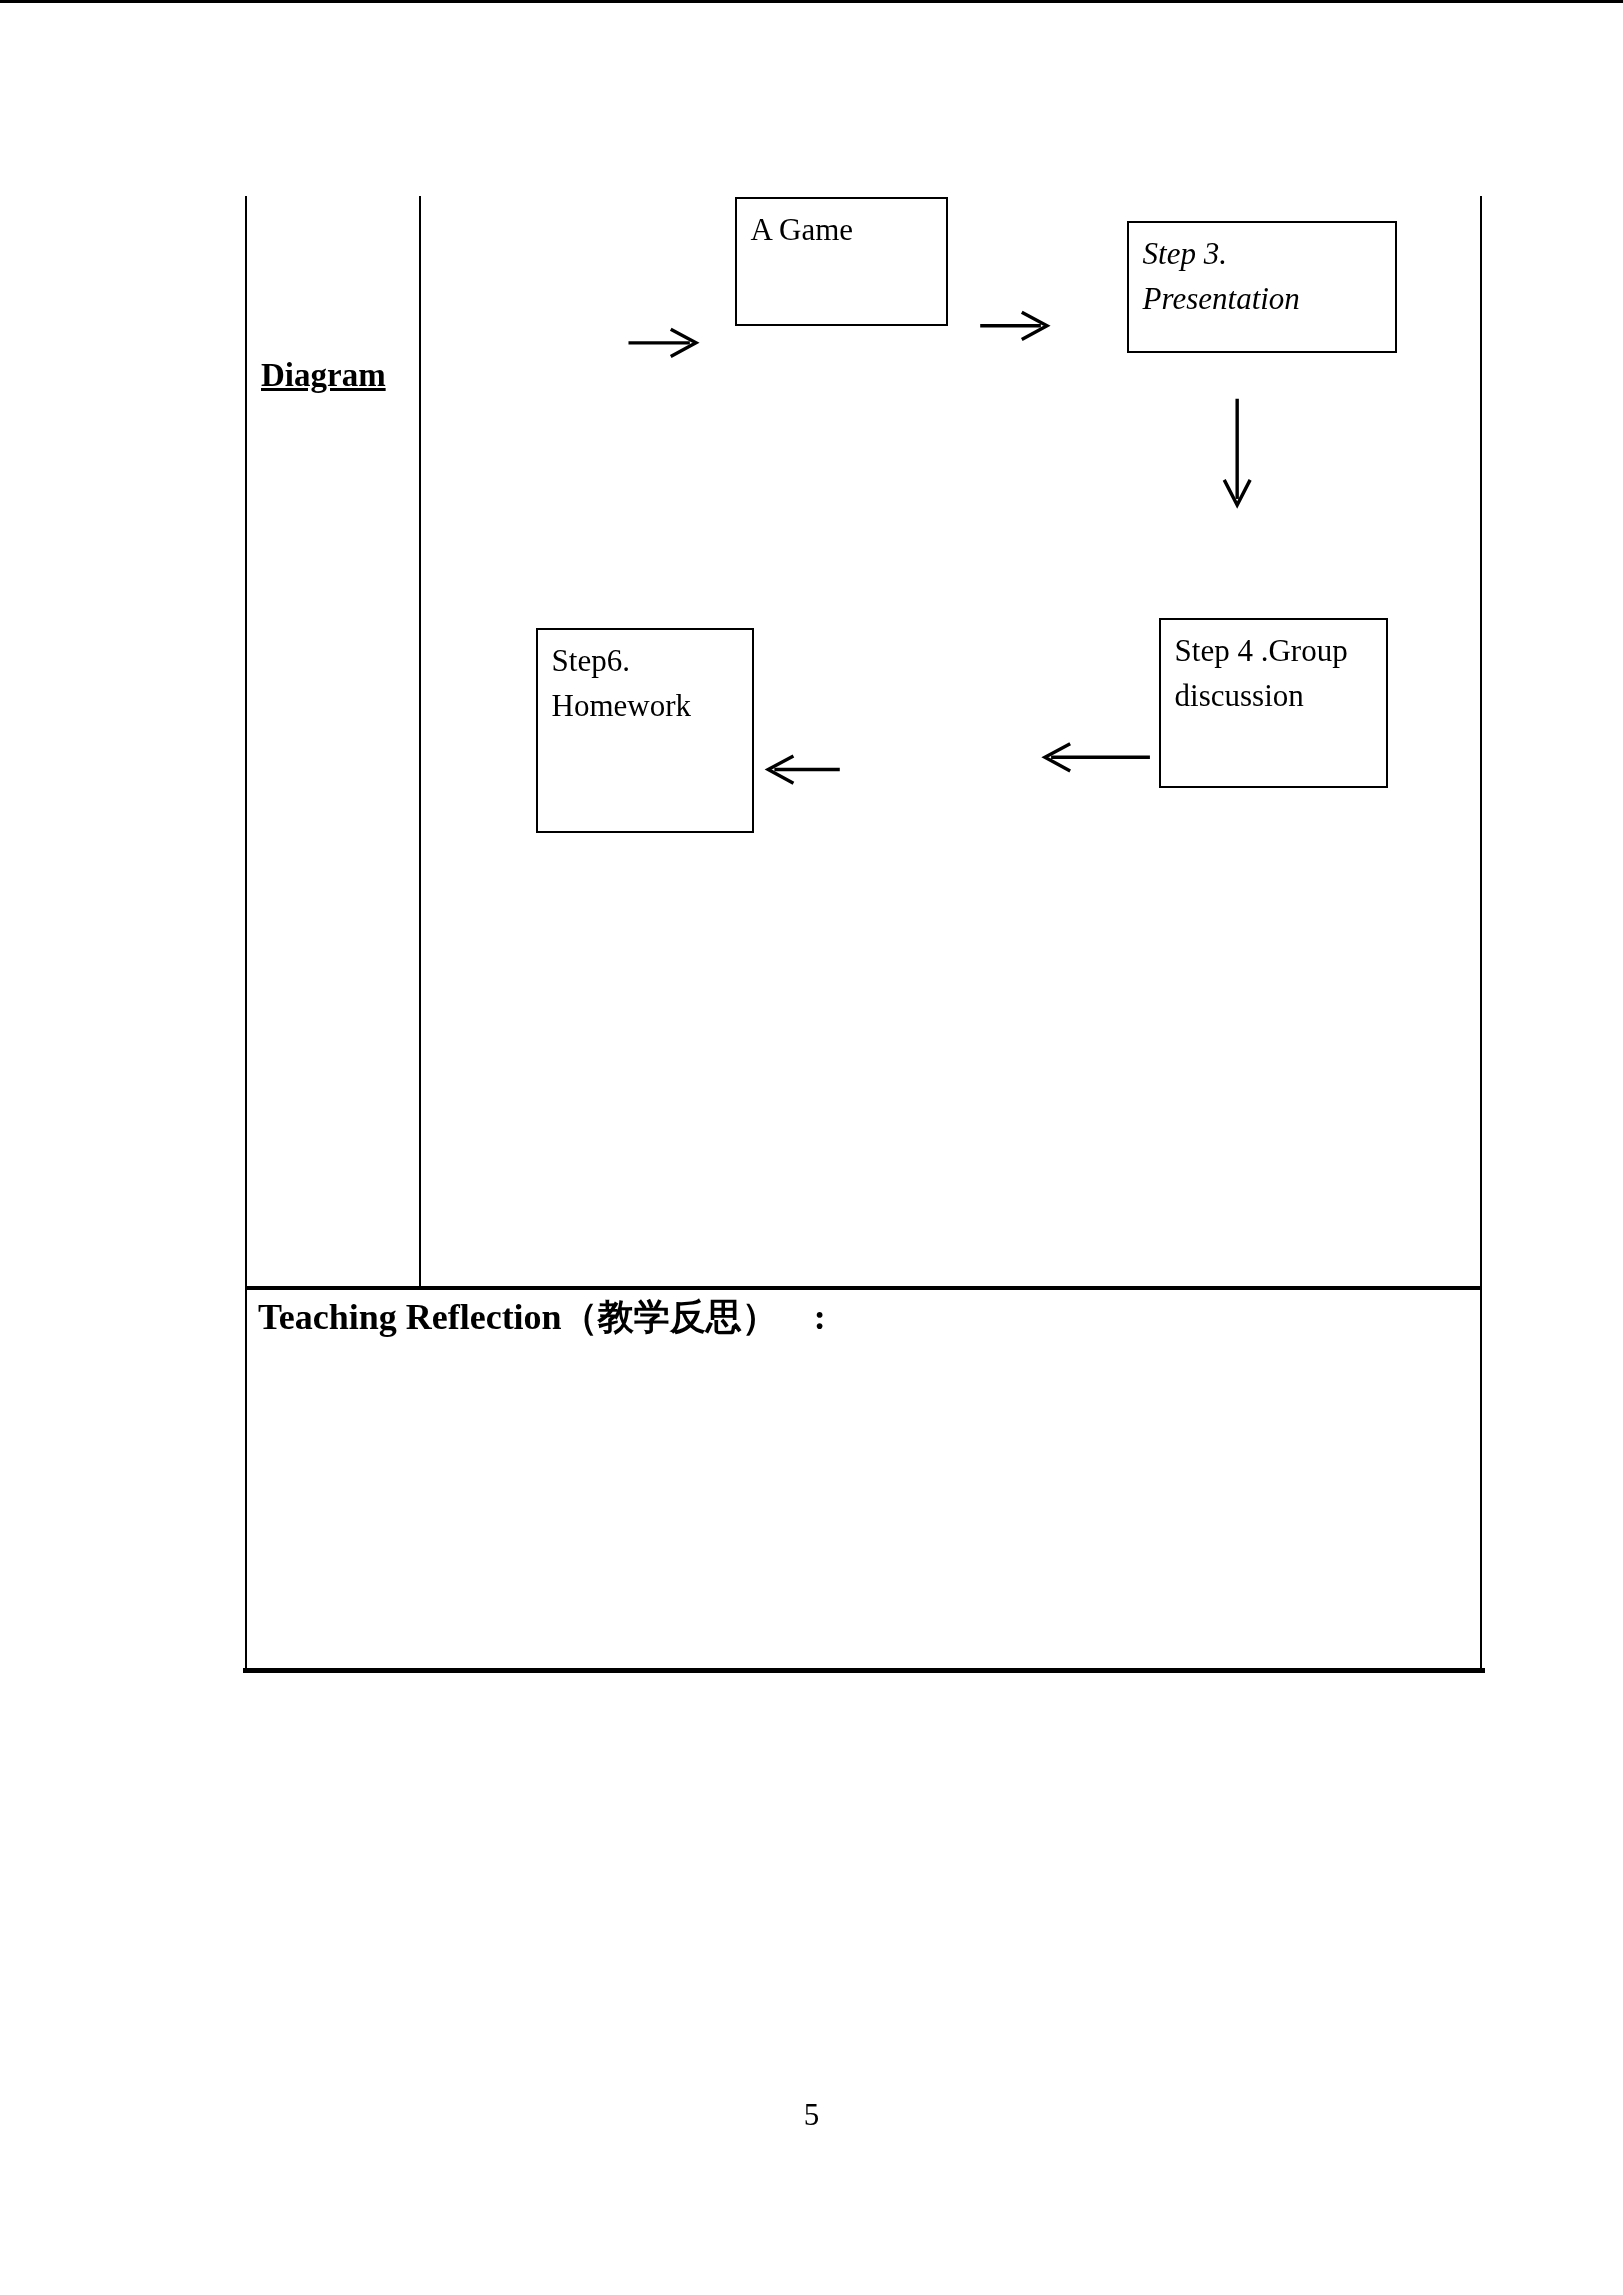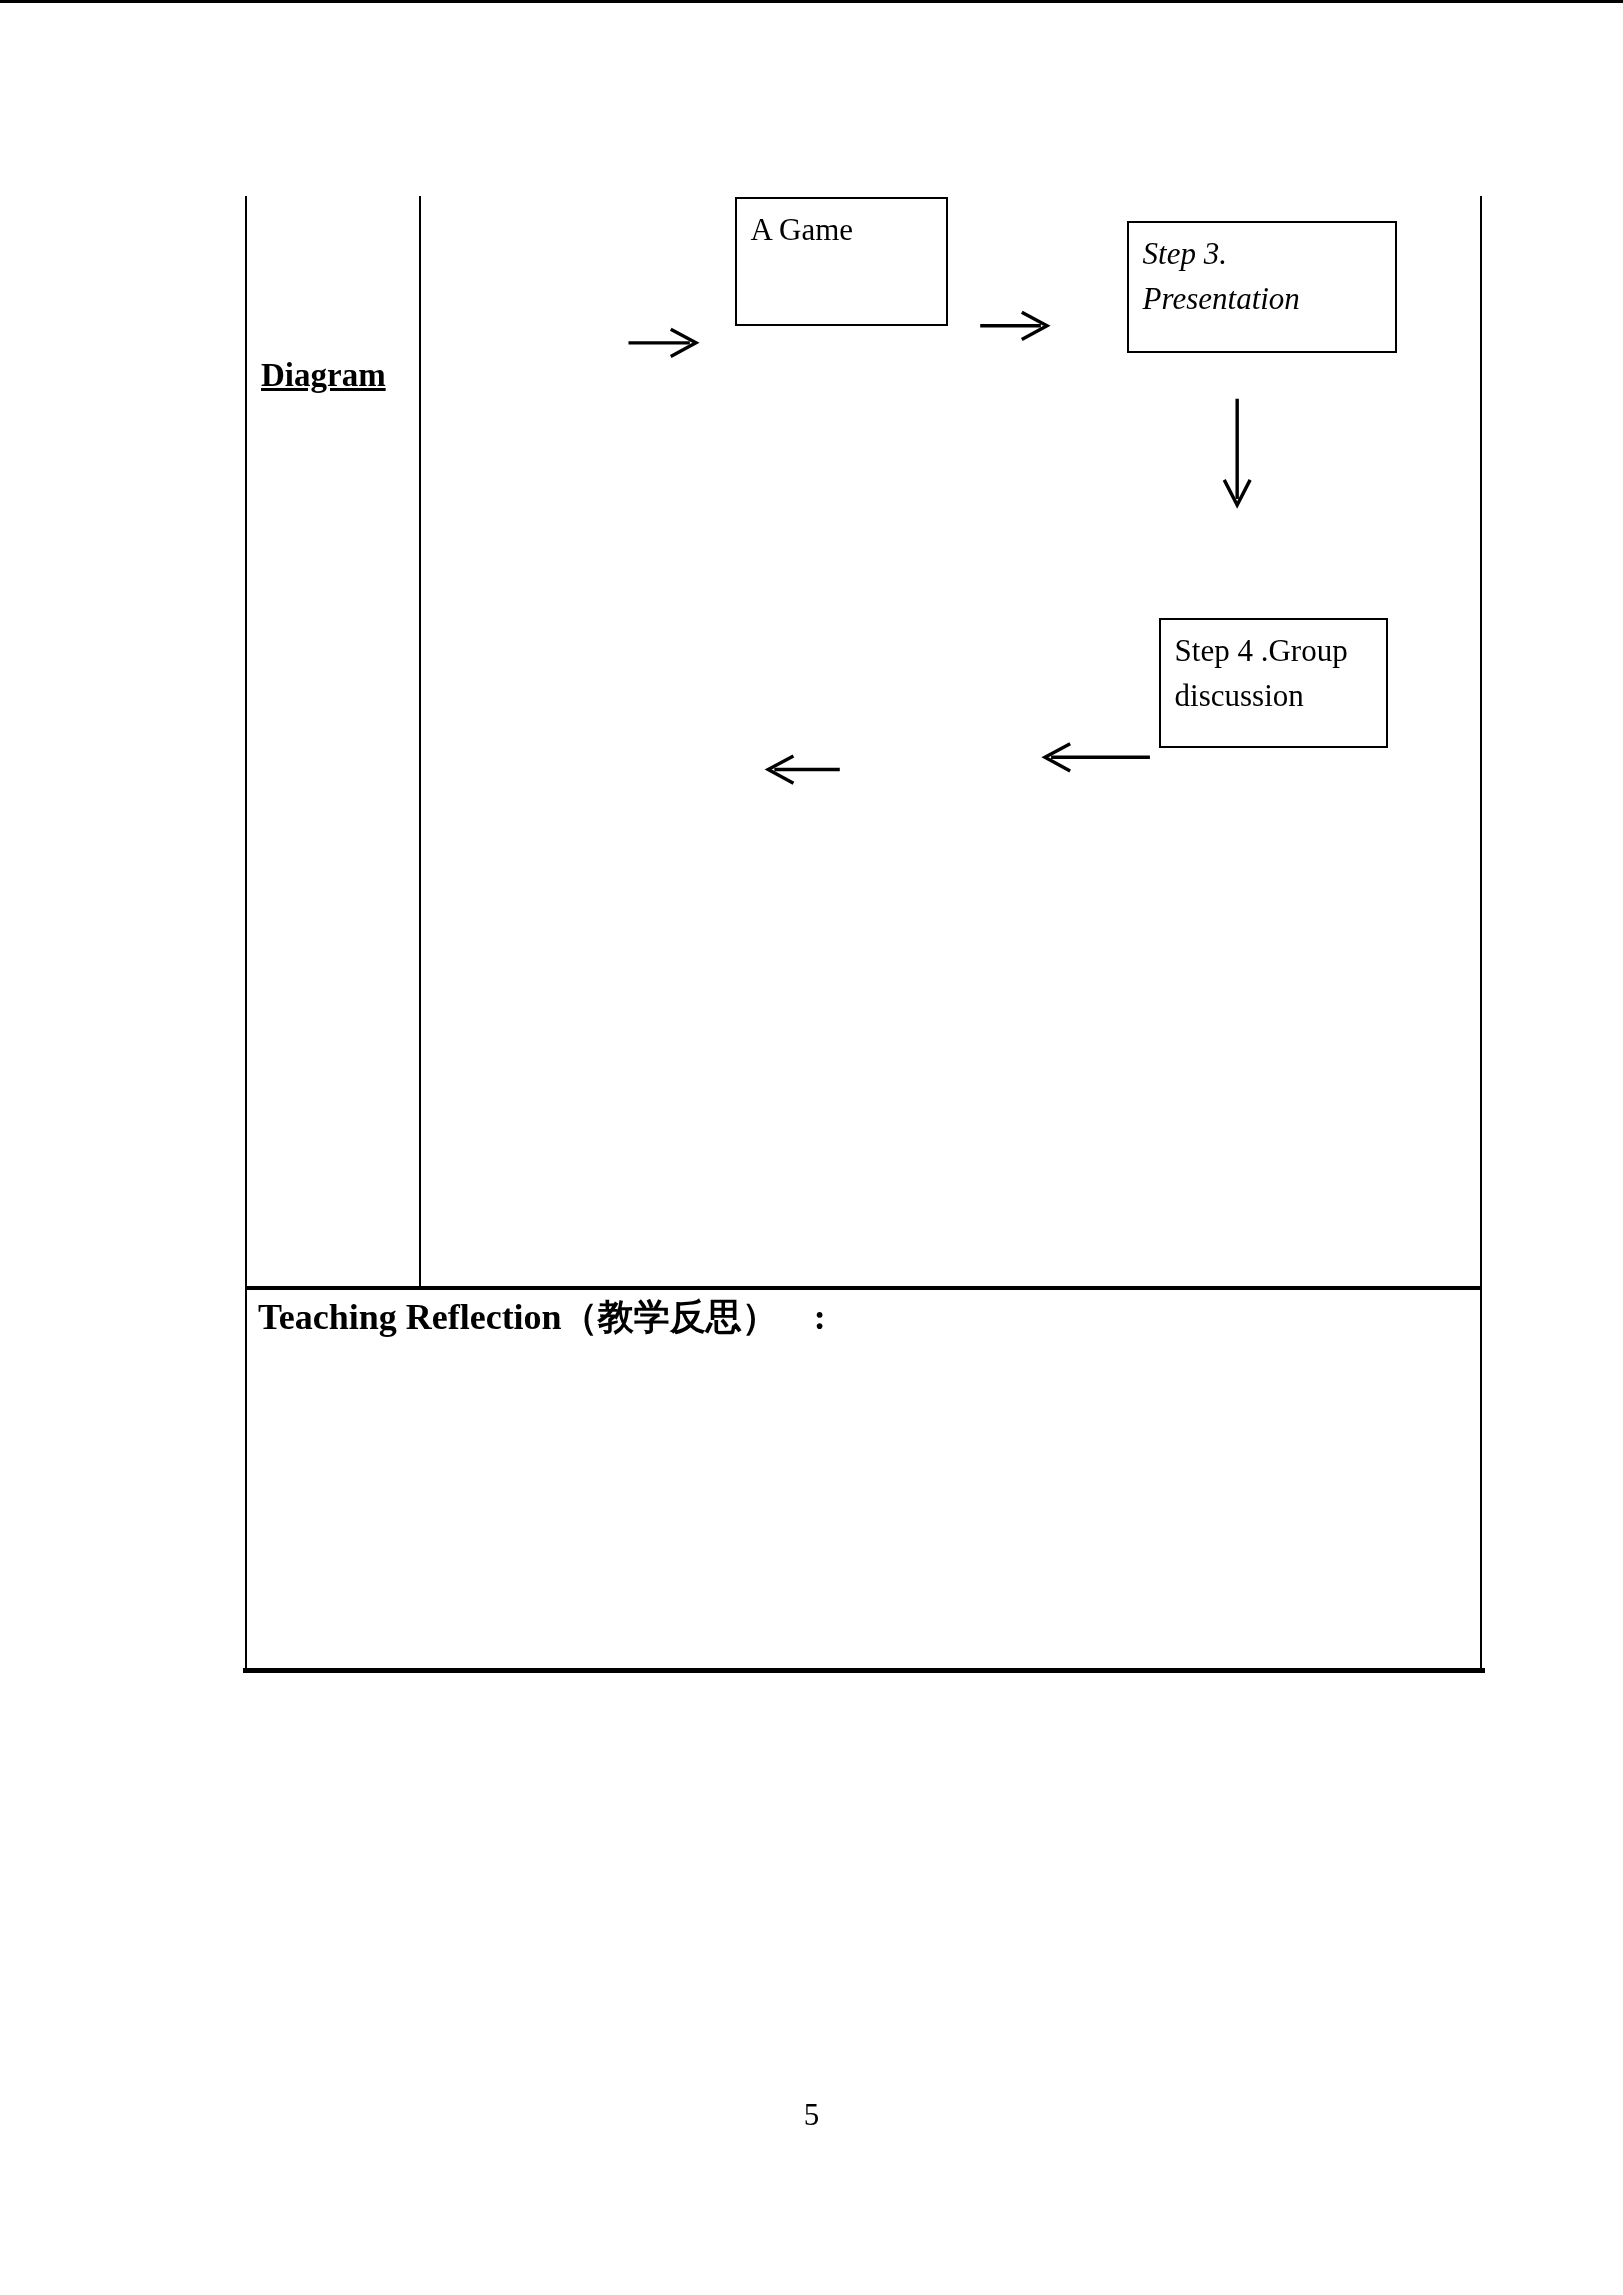--- a/index.html
+++ b/index.html
@@ -58,26 +58,30 @@
 
     <div class="node" style="left:314px; top:0.7px; width:213px; height:129px;">
       <span class="node-line">A Game</span>
     </div>
 
     <div class="node" style="left:706px; top:24.5px; width:270px; height:132px;font-style:italic;">
       <span class="node-line">Step 3.</span>
       <span class="node-line">Presentation</span>
     </div>
 
-    <div class="node" style="left:738px; top:422px; width:229px; height:130px;">
+    <div class="node" style="left:738px; top:422px; width:229px; height:170px;">
       <span class="node-line">Step 4 .Group</span>
       <span class="node-line">discussion</span>
     </div>
 
 
+    <div class="node" style="left:115px; top:432px; width:218px; height:205px;">
+      <span class="node-line">Step6.</span>
+      <span class="node-line">Homework</span>
+    </div>
   </div>
 
   <svg class="arrows" viewBox="0 0 2381 3367" xmlns="http://www.w3.org/2000/svg">
     <g>
       <path d="M922 503 H1012"></path>
       <path d="M984 483 L1021 503 L984 523"></path>
     </g>
     <g>
       <path d="M1438 478 H1527"></path>
       <path d="M1499 458 L1536 478 L1499 498"></path>

